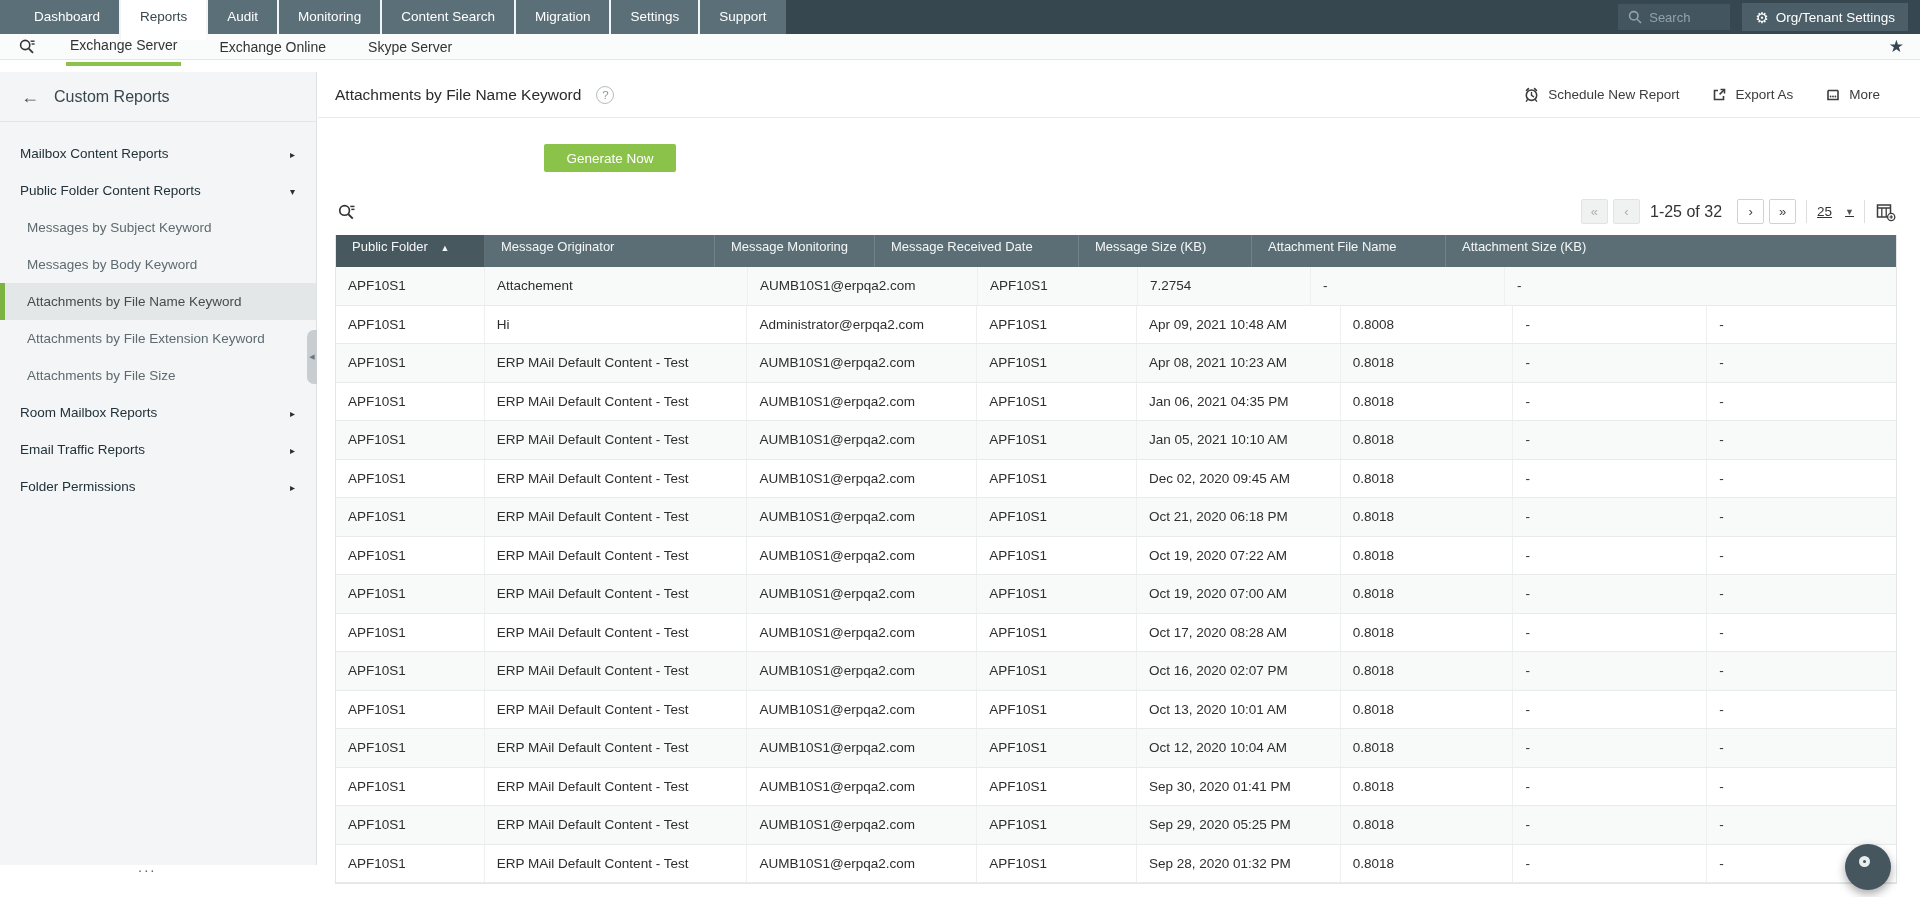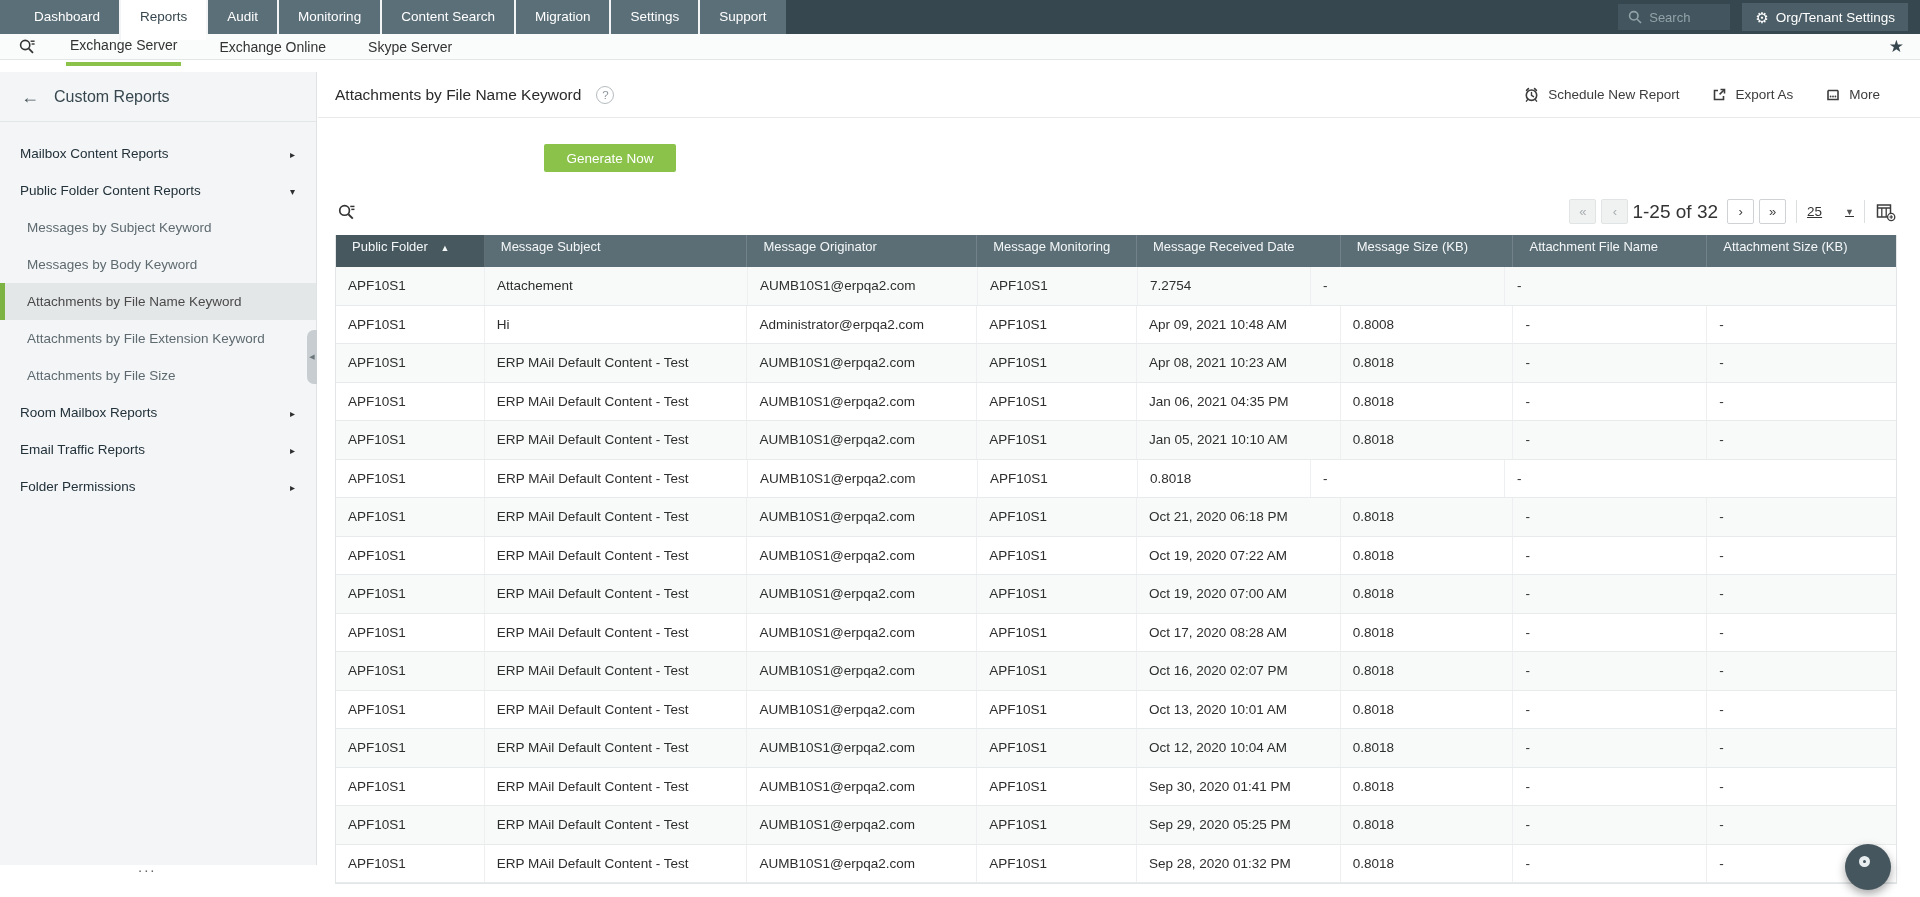--- a/index.html
+++ b/index.html
@@ -64,23 +64,23 @@
   .action-btn { display:flex; align-items:center; gap:8px; font-size:13.5px; color:#3c3c3c; cursor:pointer; }
 
   .generate-btn { position:absolute; left:226px; top:72px; width:132px; height:28px;
     background:#8bc34a; color:#fff; font-size:13.5px; border:none; border-radius:2px; cursor:pointer; }
 
   .toolbar-search { position:absolute; left:19px; top:130px; cursor:pointer; }
   .pagination { position:absolute; right:24px; top:127px; display:flex; align-items:center; }
   .pg-btn { width:27px; height:25px; border:1px solid #cfd3d5; background:#fff; color:#3e3e3e;
     font-size:13px; line-height:23px; text-align:center; cursor:pointer; margin-left:5px; border-radius:2px; }
   .pg-btn.disabled { background:#f0f2f2; color:#a8aeb0; border-color:#e1e4e5; cursor:default; }
-  .pg-info { margin:0 4px; font-size:19px; color:#333; white-space:nowrap; }
+  .pg-info { margin:0 10px; font-size:16px; color:#333; white-space:nowrap; }
   .pg-sep { width:1px; height:23px; background:#dcdfe0; margin:0 10px; }
-  .page-size { display:flex; align-items:center; gap:23px; font-size:13.5px; color:#333; cursor:pointer;text-decoration:underline; }
+  .page-size { display:flex; align-items:center; gap:13px; font-size:13.5px; color:#333; cursor:pointer;text-decoration:underline; }
   .caret { font-size:9px; color:#555; }
   .addcol { cursor:pointer; display:flex; }
 
   
   .table { position:absolute; left:17px; top:163px; width:1562px; border:1px solid #e3e6e7; border-top:none; }
   .thead { display:flex; height:32px; background:#5b6e75; }
   .th { font-size:13px; color:#f4f7f8; line-height:24px; padding-left:16px;
     border-right:1px solid rgba(255,255,255,0.14); white-space:nowrap; overflow:hidden; cursor:pointer; }
   .th.sorted { background:#47585f; }
   .th .sort { margin-left:9px; font-size:9px; }
@@ -295,24 +295,20 @@
   </div>
 
   <div class="table">
     <div class="thead">
 
         <div class="th c0 sorted">
           <span>Public Folder</span>
           <span class="sort">▲</span>
         </div>
 
-        <div class="th c1">
-          <span>Message Subject</span>
-          <span class="sort"></span>
-        </div>
 
         <div class="th c2">
           <span>Message Originator</span>
           <span class="sort"></span>
         </div>
 
         <div class="th c3">
           <span>Message Monitoring</span>
           <span class="sort"></span>
         </div>
@@ -391,20 +387,21 @@
           <div class="td c5">0.8018</div>
           <div class="td c6">-</div>
           <div class="td c7">-</div>
         </div>
 
         <div class="tr">
           <div class="td c0">APF10S1</div>
           <div class="td c1">ERP MAil Default Content - Test</div>
           <div class="td c2">AUMB10S1@erpqa2.com</div>
           <div class="td c3">APF10S1</div>
+          <div class="td c4">Dec 02, 2020 09:45 AM</div>
           <div class="td c5">0.8018</div>
           <div class="td c6">-</div>
           <div class="td c7">-</div>
         </div>
 
         <div class="tr">
           <div class="td c0">APF10S1</div>
           <div class="td c1">ERP MAil Default Content - Test</div>
           <div class="td c2">AUMB10S1@erpqa2.com</div>
           <div class="td c3">APF10S1</div>

